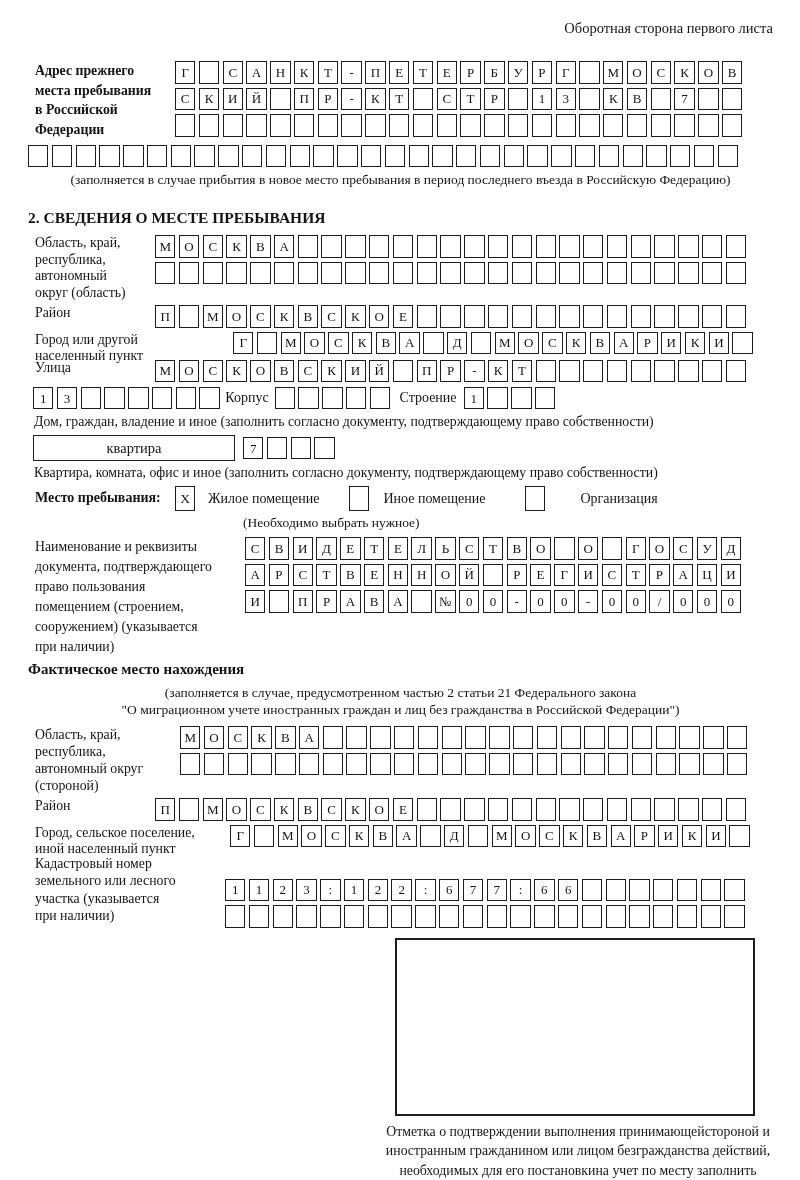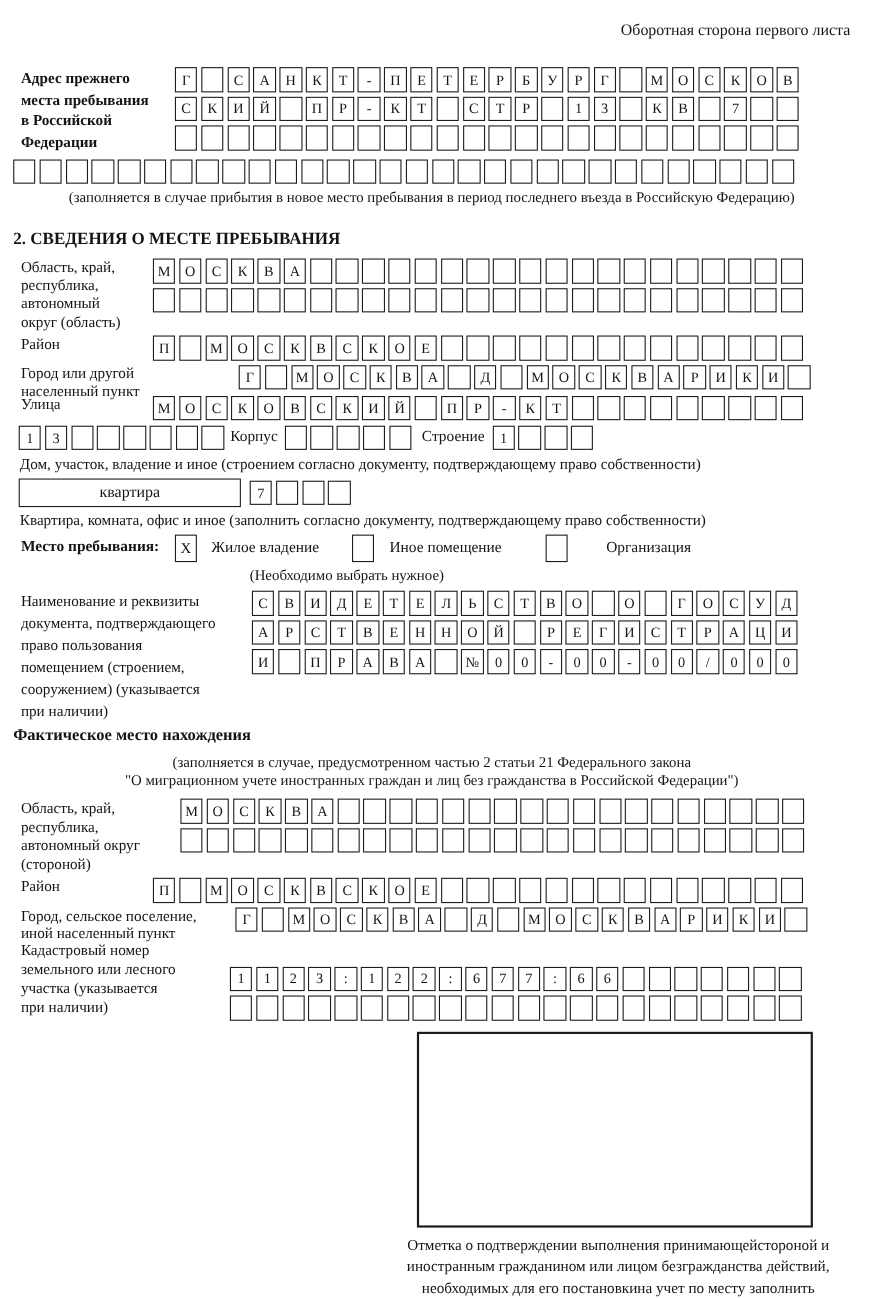--- a/index.html
+++ b/index.html
@@ -2,21 +2,21 @@
 <html><head>
 <meta charset="utf-8">
 <style>
   * { box-sizing: border-box; }
   html,body { margin:0; padding:0; background:#fff; }
   body {
     width:800px; height:1180px;
     font-family:"Liberation Serif", serif;
     color:#141414; overflow:hidden;
   }
-  .page { width:800px; height:1180px; padding:20px 27px 0 12px; position:relative; }
+  .page { width:800px; height:1180px; padding:20px 27px 0 28px; position:relative; }
 
   .corner-note { text-align:right; font-size:14.5px; margin-bottom:24px; }
 
   
   .cells { display:flex; flex:none; }
   .cell {
     width:20.4px; height:22.5px; flex:none;
     border:1.8px solid #1d1d1d; margin-right:3.4px;
     display:inline-flex; align-items:center; justify-content:center;
     font-size:13px; line-height:1;
@@ -371,37 +371,37 @@
         <span class="cell"></span>
       </div>
     <div class="inline-label" style="margin:0 7px 0 6px;">Строение</div>
     <div class="cells">
         <span class="cell">1</span>
         <span class="cell"></span>
         <span class="cell"></span>
         <span class="cell"></span>
       </div>
   </div>
-  <div class="caption-left">Дом, участок, владение и иное (строением согласно документу, подтверждающему право собственности)</div>
+  <div class="caption-left">Дом, граждан, владение и иное (заполнить согласно документу, подтверждающему право собственности)</div>
 
   <div class="frow" style="margin-left:5px; align-items:center;">
     <div class="bigbox" style="width:202px; margin-right:8px;">квартира</div>
     <div class="cells">
         <span class="cell">7</span>
         <span class="cell"></span>
         <span class="cell"></span>
         <span class="cell"></span>
       </div>
   </div>
   <div class="caption-left">Квартира, комната, офис и иное (заполнить согласно документу, подтверждающему право собственности)</div>
 
   <div class="frow" style="align-items:center;">
     <div class="label w147" style="font-size:14px;">Место пребывания:</div>
     <div class="checkbox">X</div>
-    <div class="opt-label" style="margin-left:13px;">Жилое владение</div>
+    <div class="opt-label" style="margin-left:13px;">Жилое помещение</div>
     <div class="checkbox" style="margin-left:30px;"></div>
     <div class="opt-label" style="margin-left:14px;">Иное помещение</div>
     <div class="checkbox" style="margin-left:40px;"></div>
     <div class="opt-label" style="margin-left:35px;">Организация</div>
   </div>
   <div class="note-center">(Необходимо выбрать нужное)</div>
 
   <div class="frow">
     <div class="label w217 lh-doc">
         <span class="ln">Наименование и реквизиты</span>

